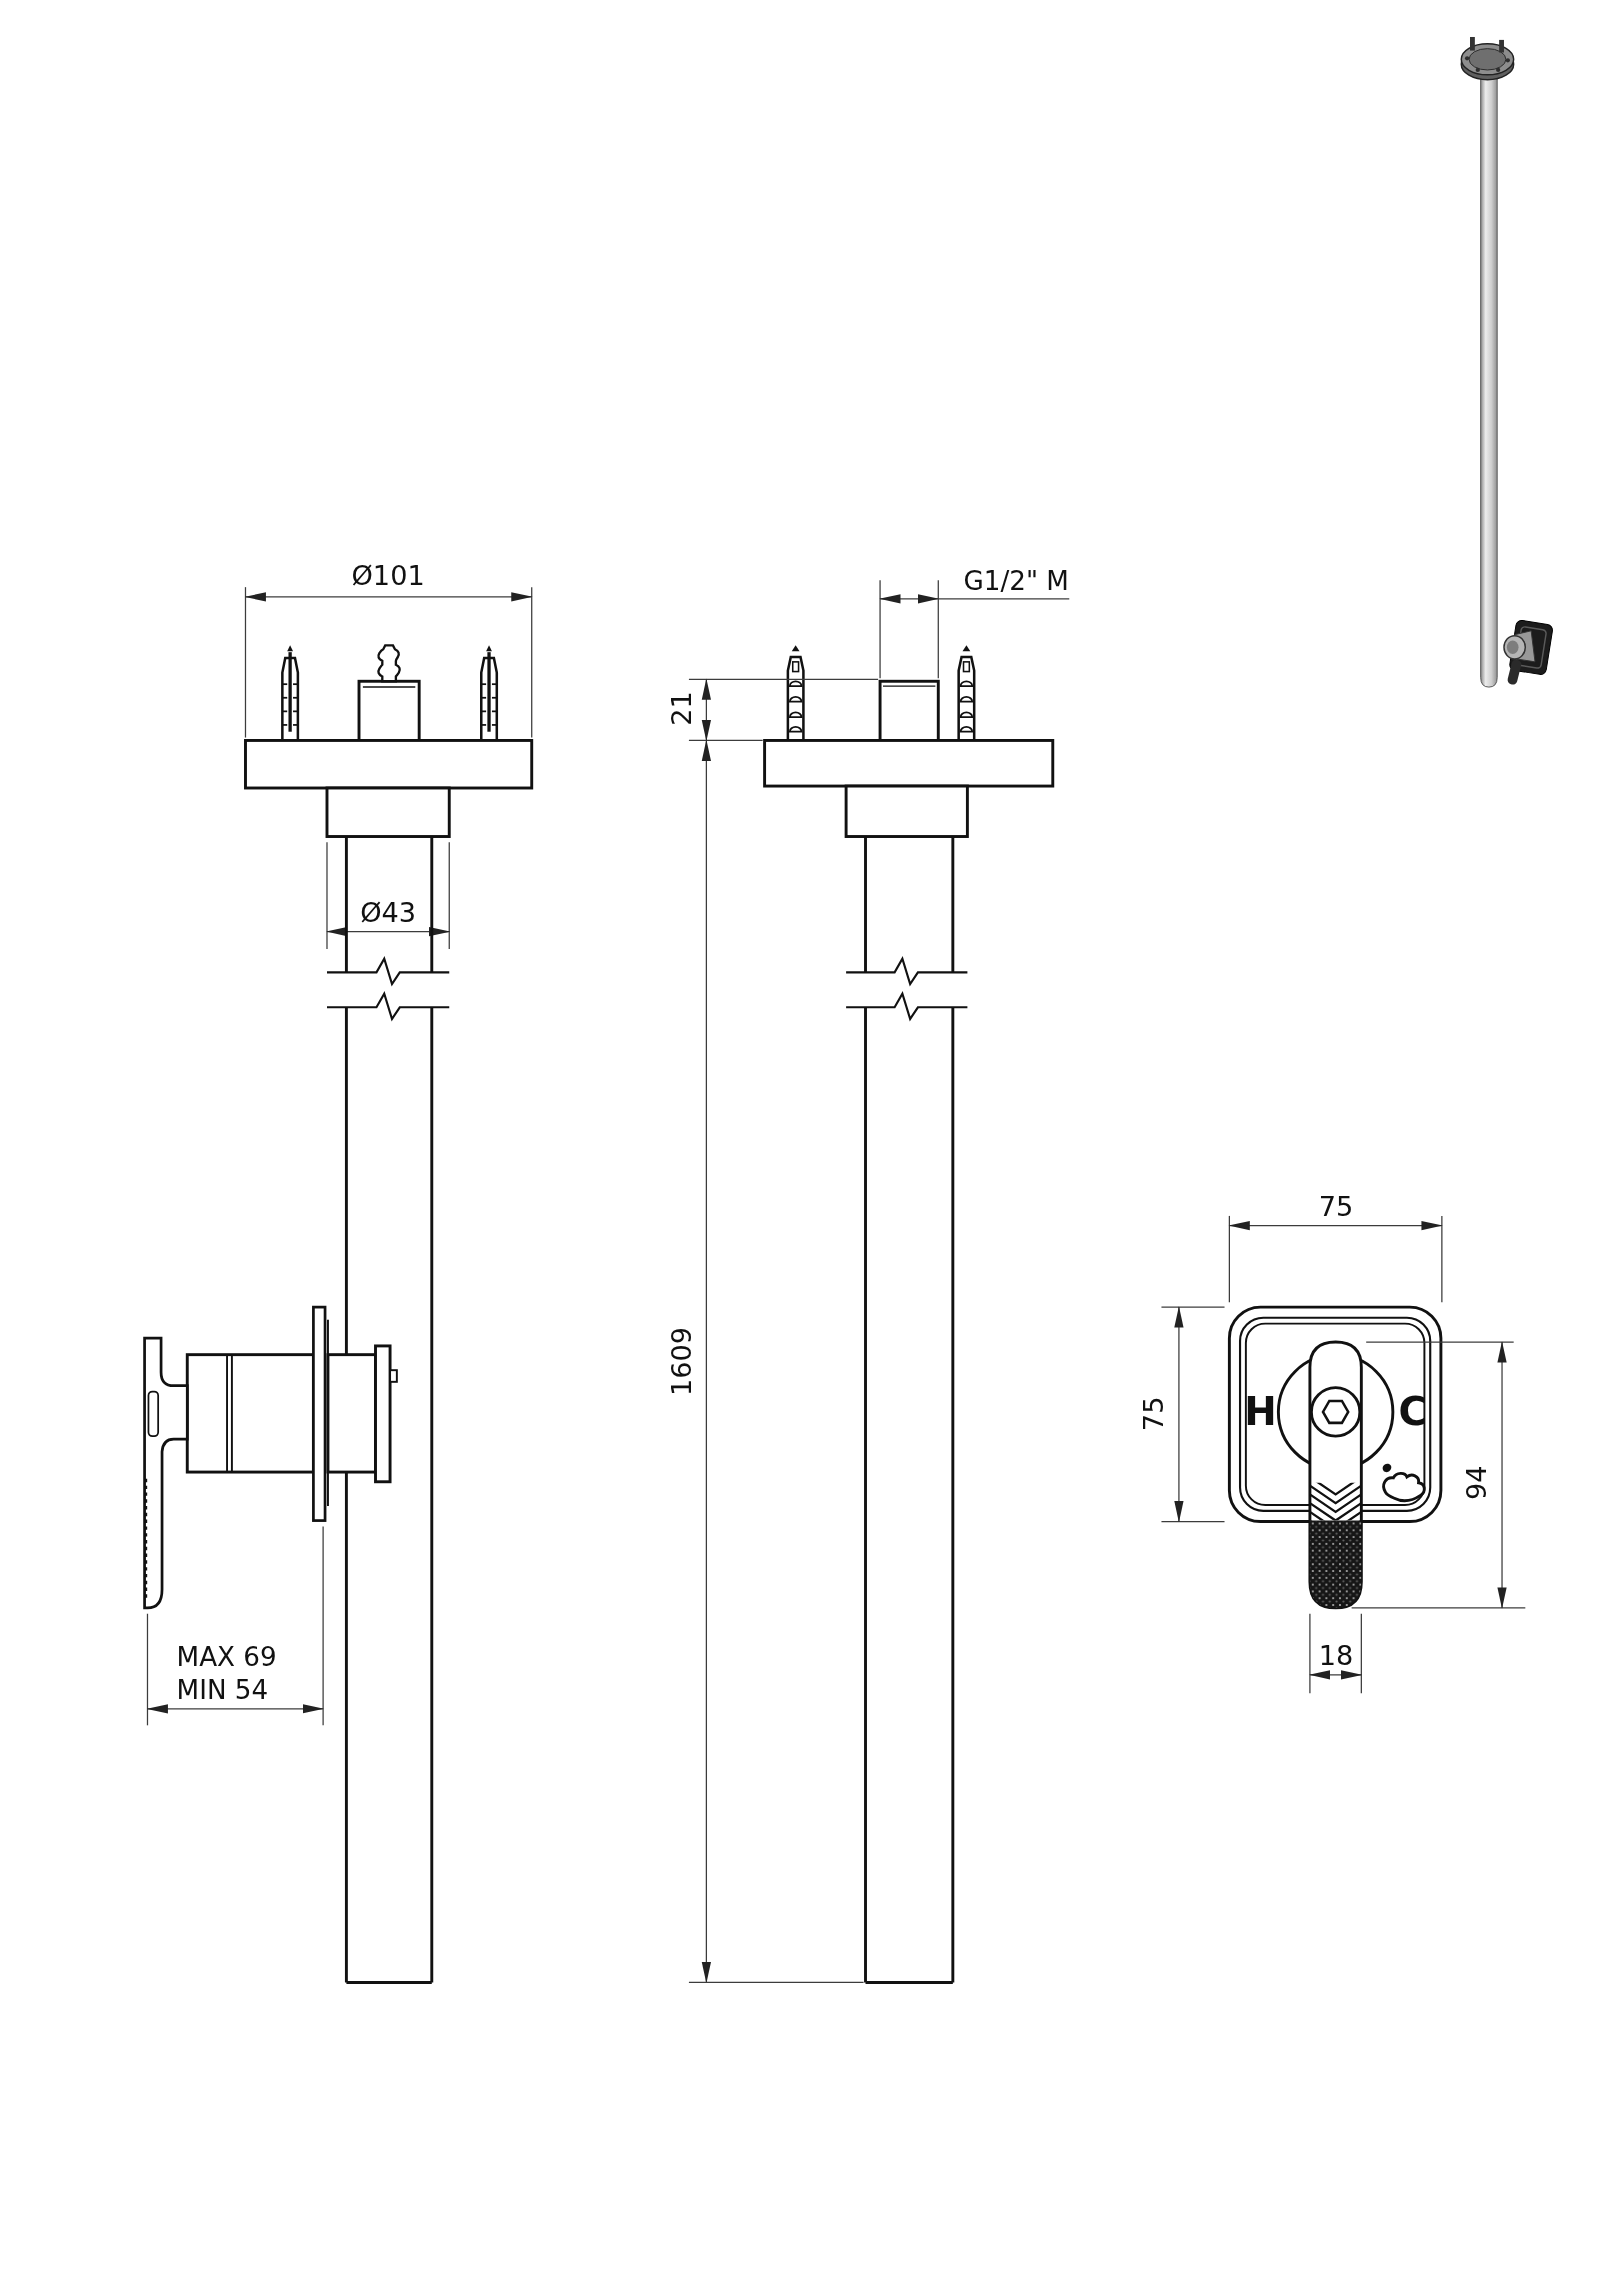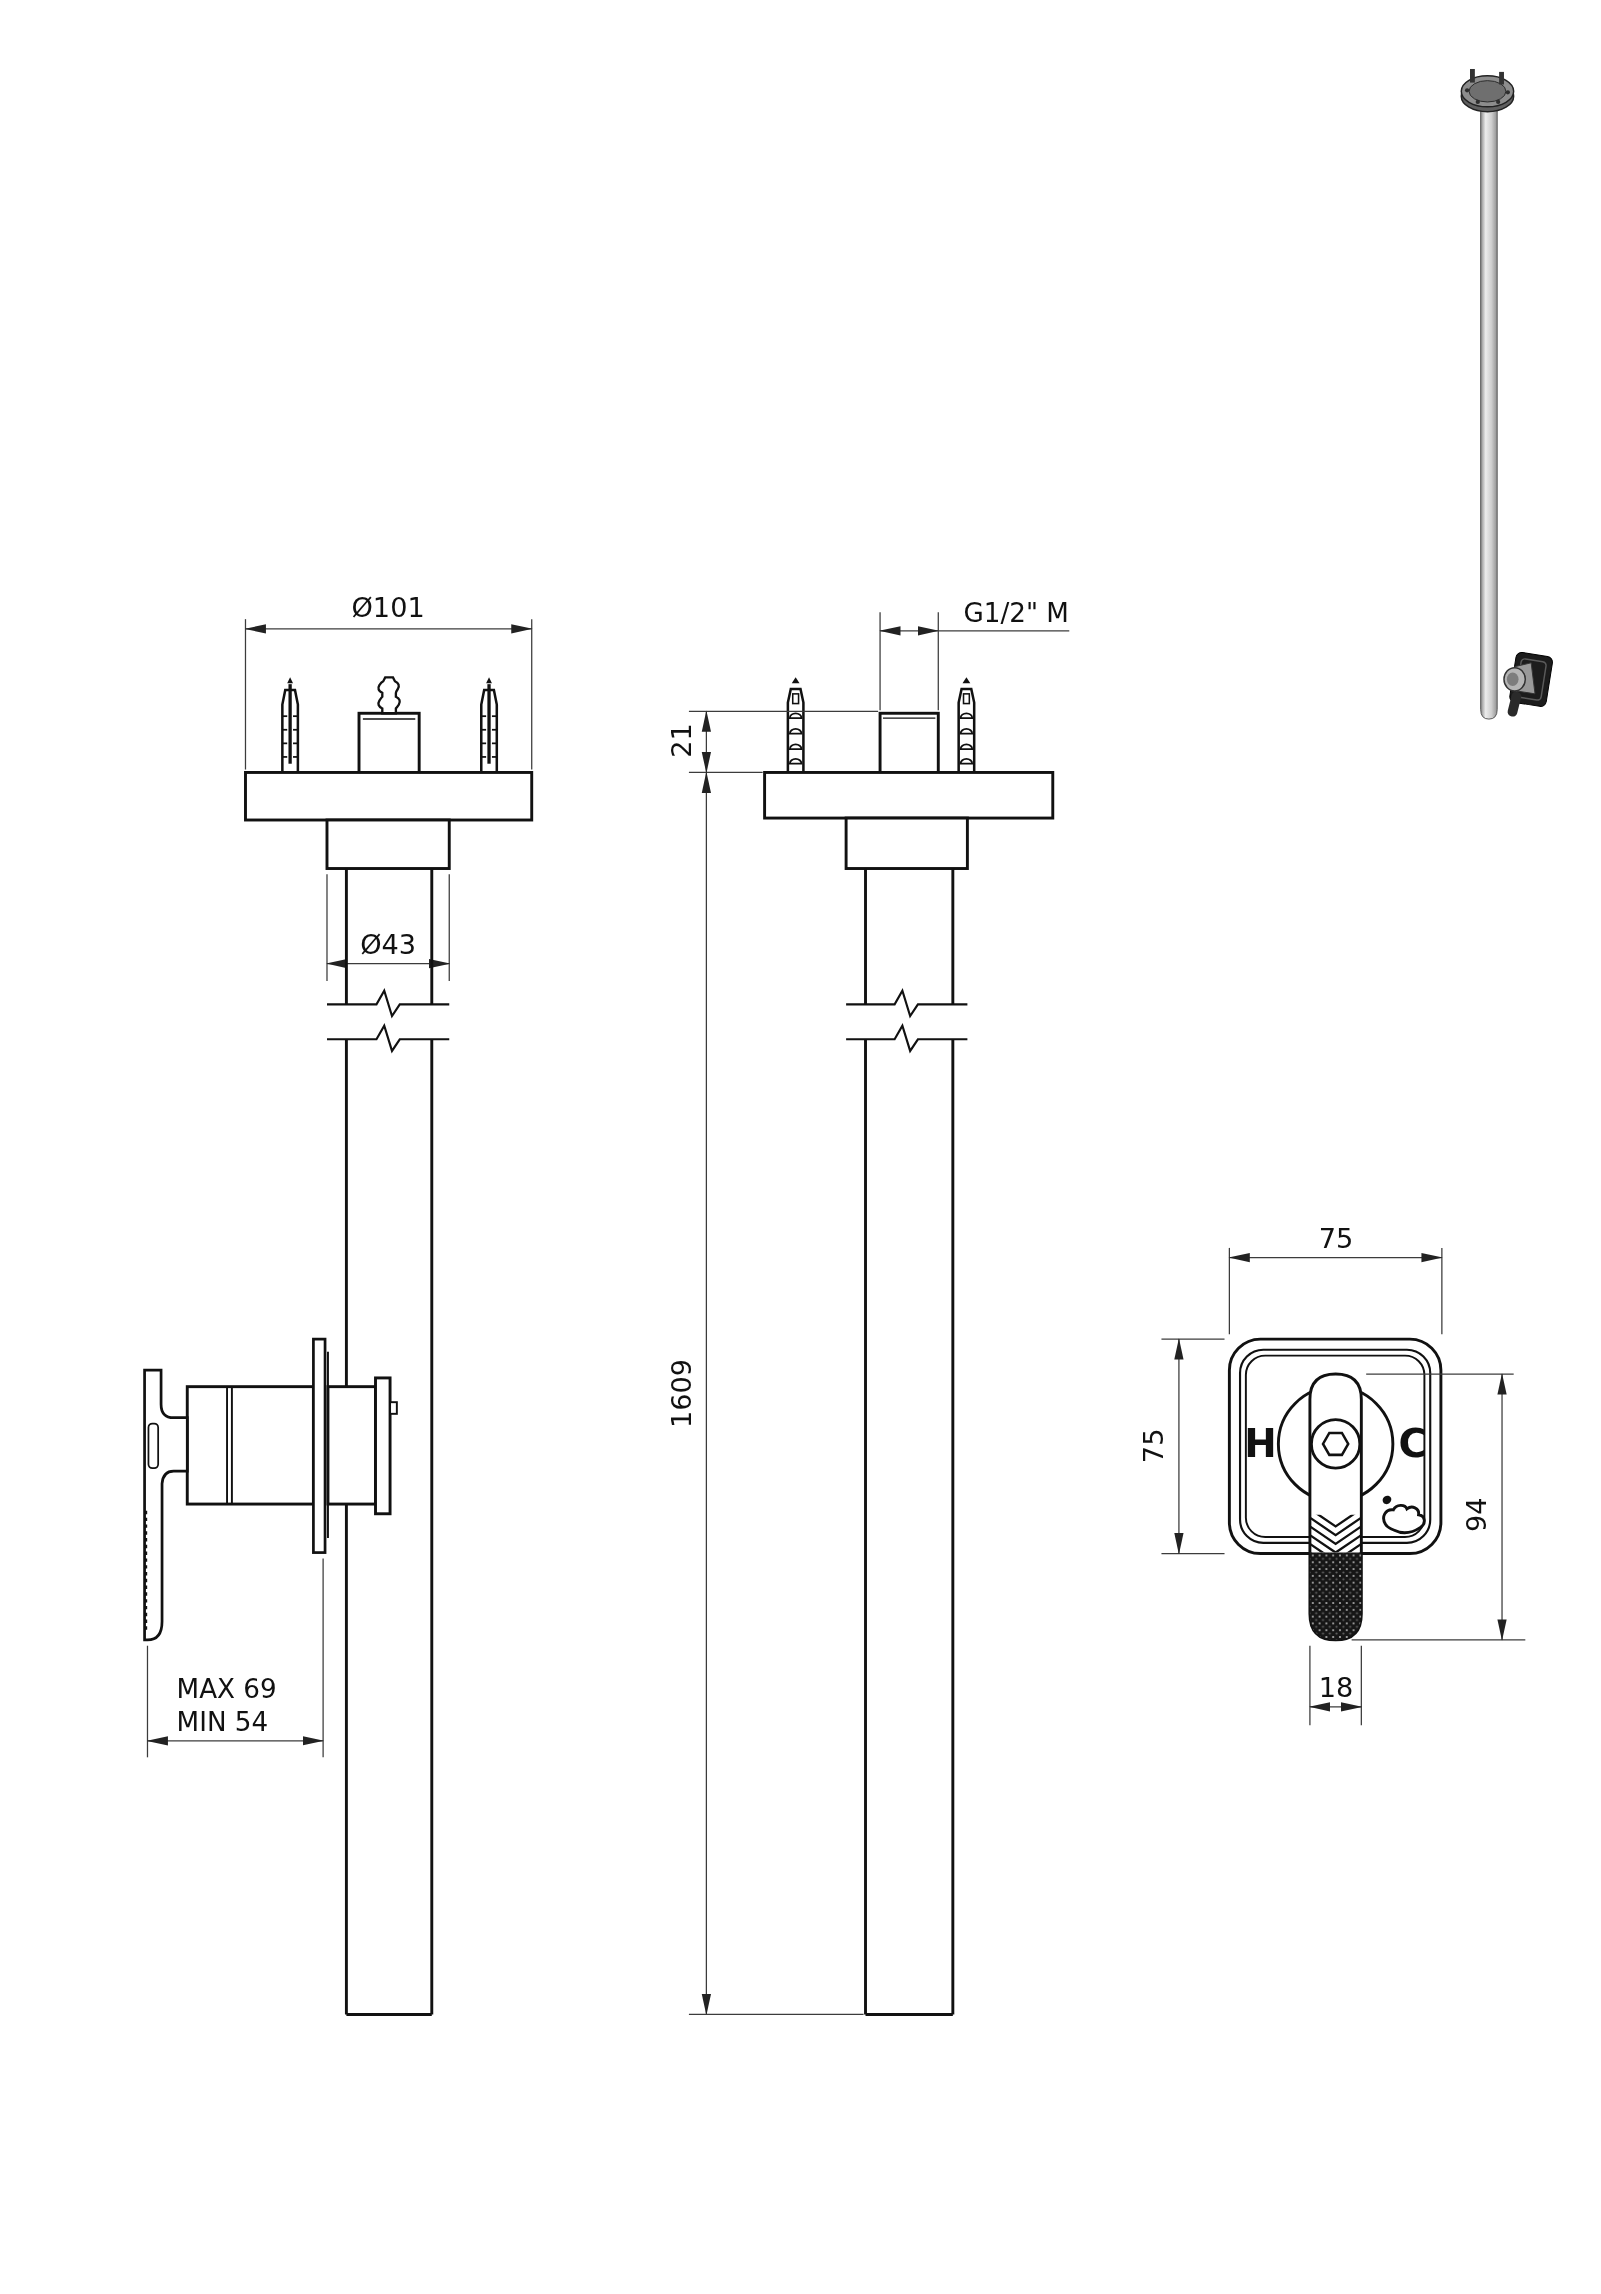--- a/index.html
+++ b/index.html
@@ -7,21 +7,20 @@
     padding: 0;
     background: #ffffff;
   }
   .sheet {
     position: relative;
     width: 1601px;
     height: 2263px;
     background: #ffffff;
     overflow: hidden;
     font-family: "DejaVu Sans", "Liberation Sans", sans-serif;
-    margin-top: 32px;
   }
   svg { display: block; }
   text {
     font-family: "DejaVu Sans", "Liberation Sans", sans-serif;
     fill: #111111;
   }
   .dimtxt  { font-size: 28px; }
   .dimtxt2 { font-size: 27px; }
   .hc      { font-size: 40px; font-weight: bold; }
 </style>

